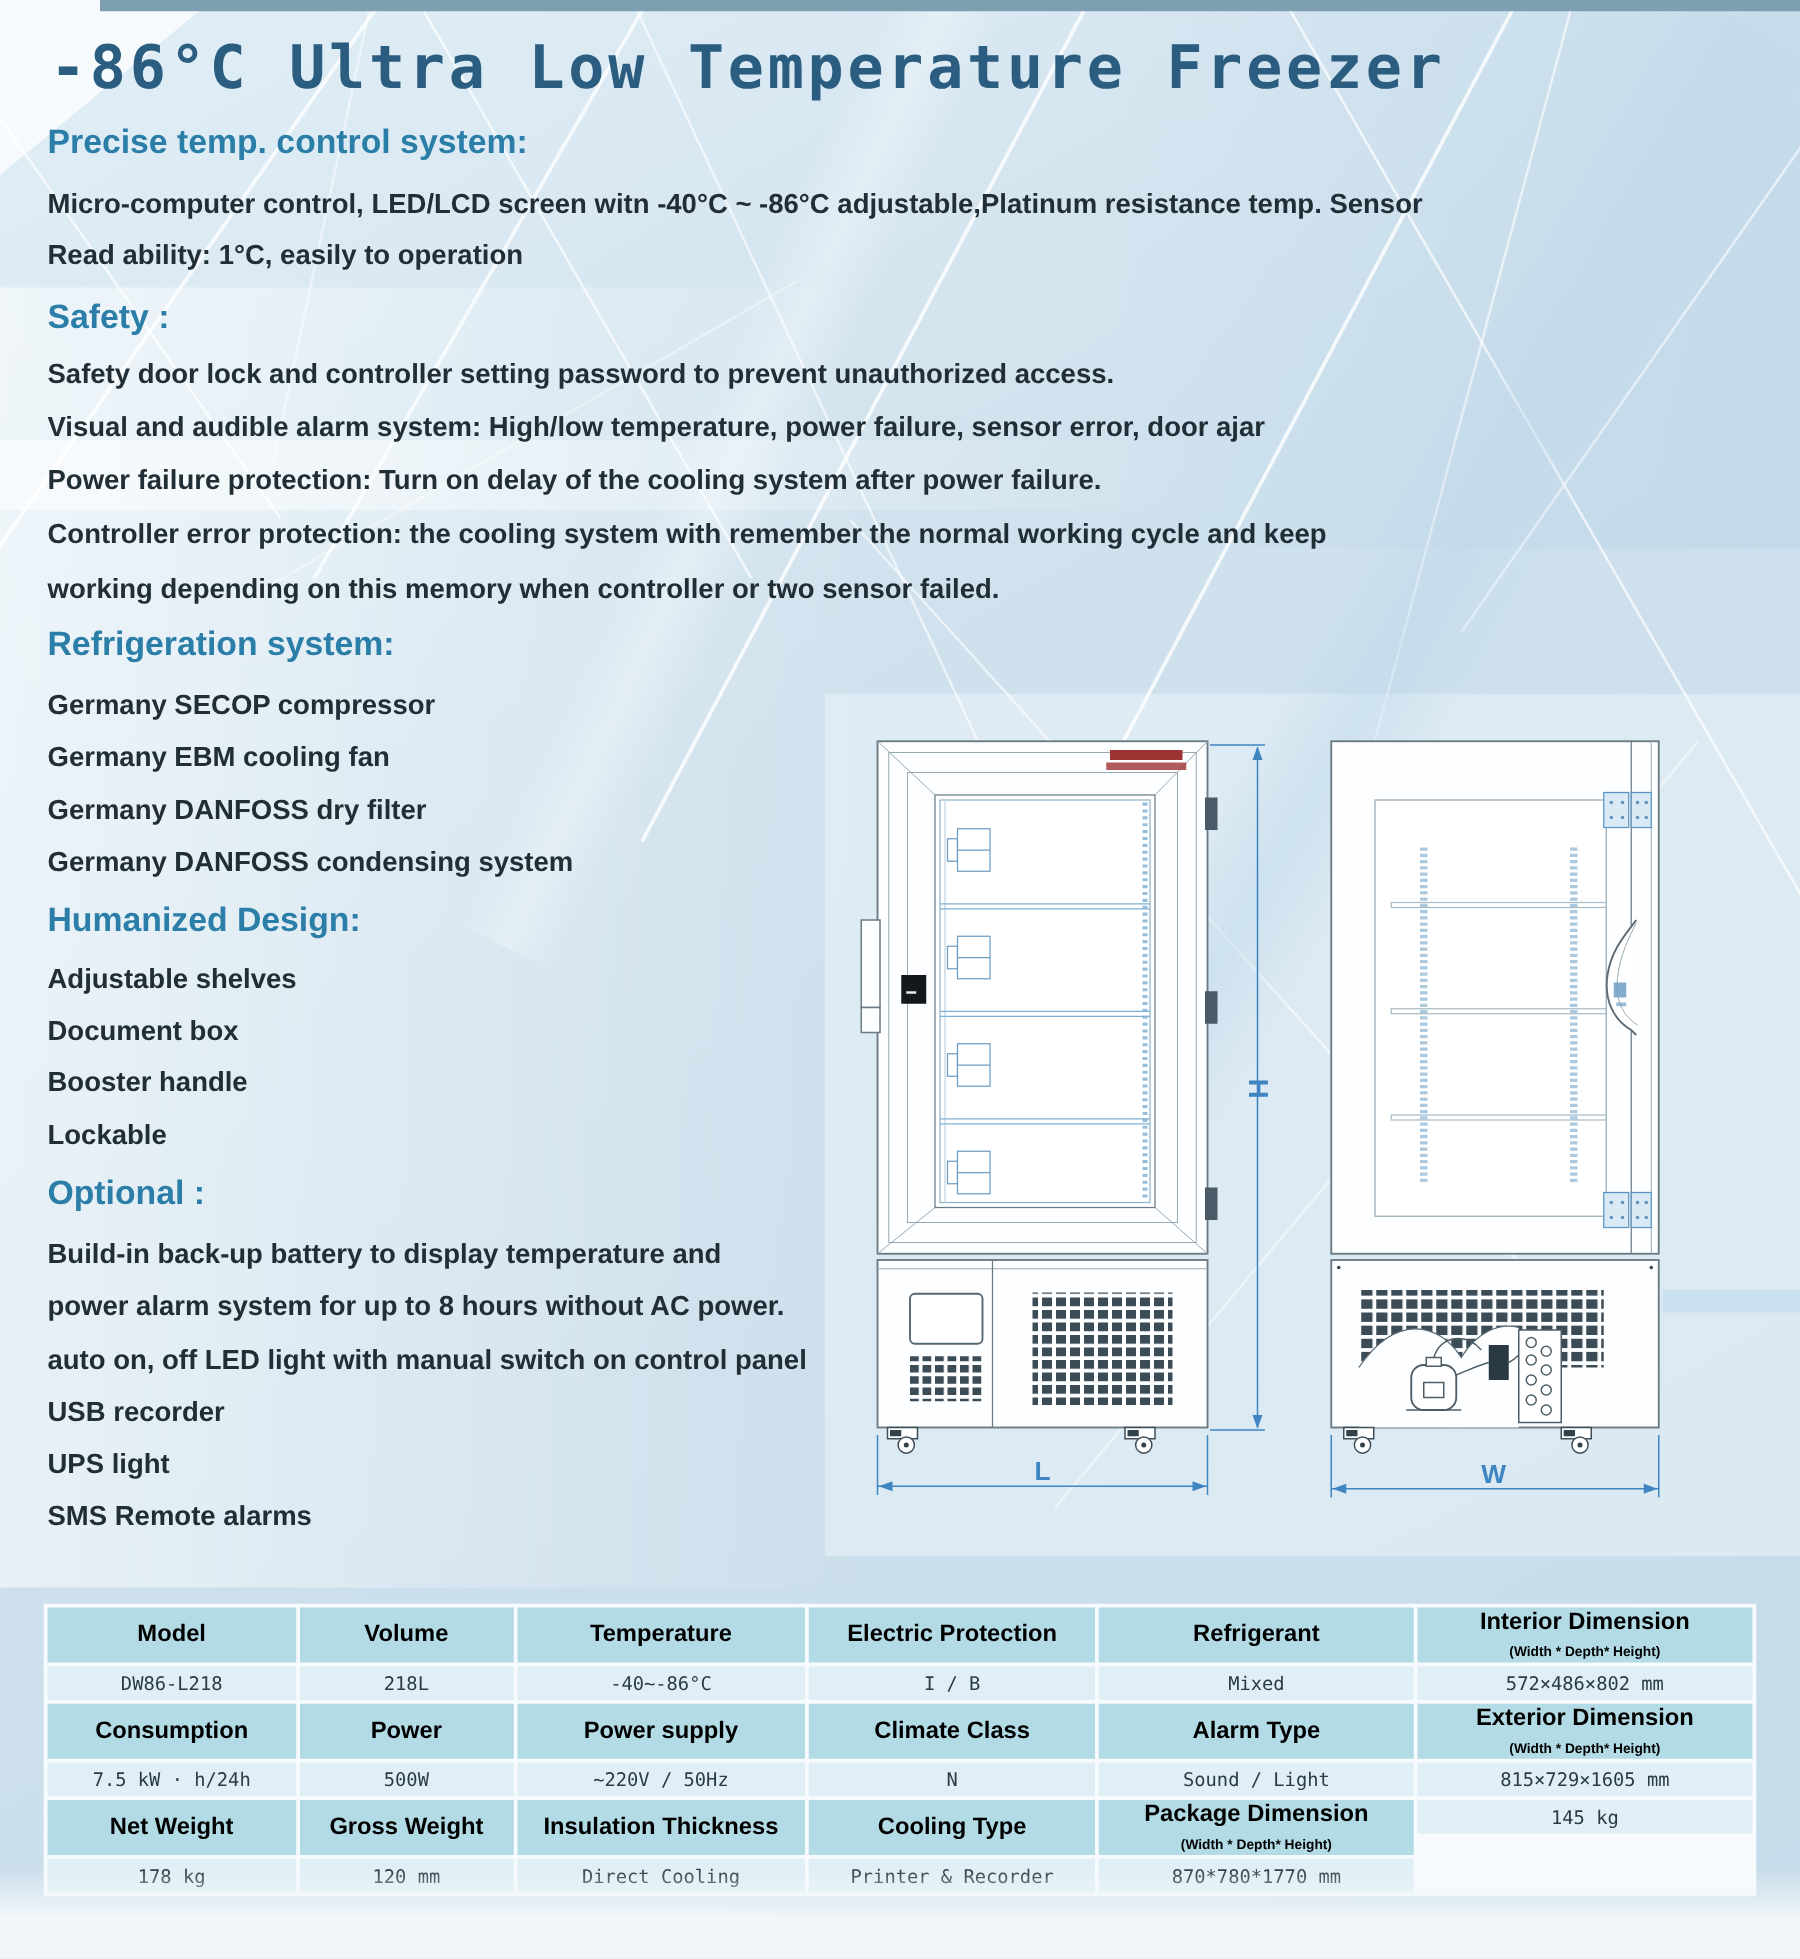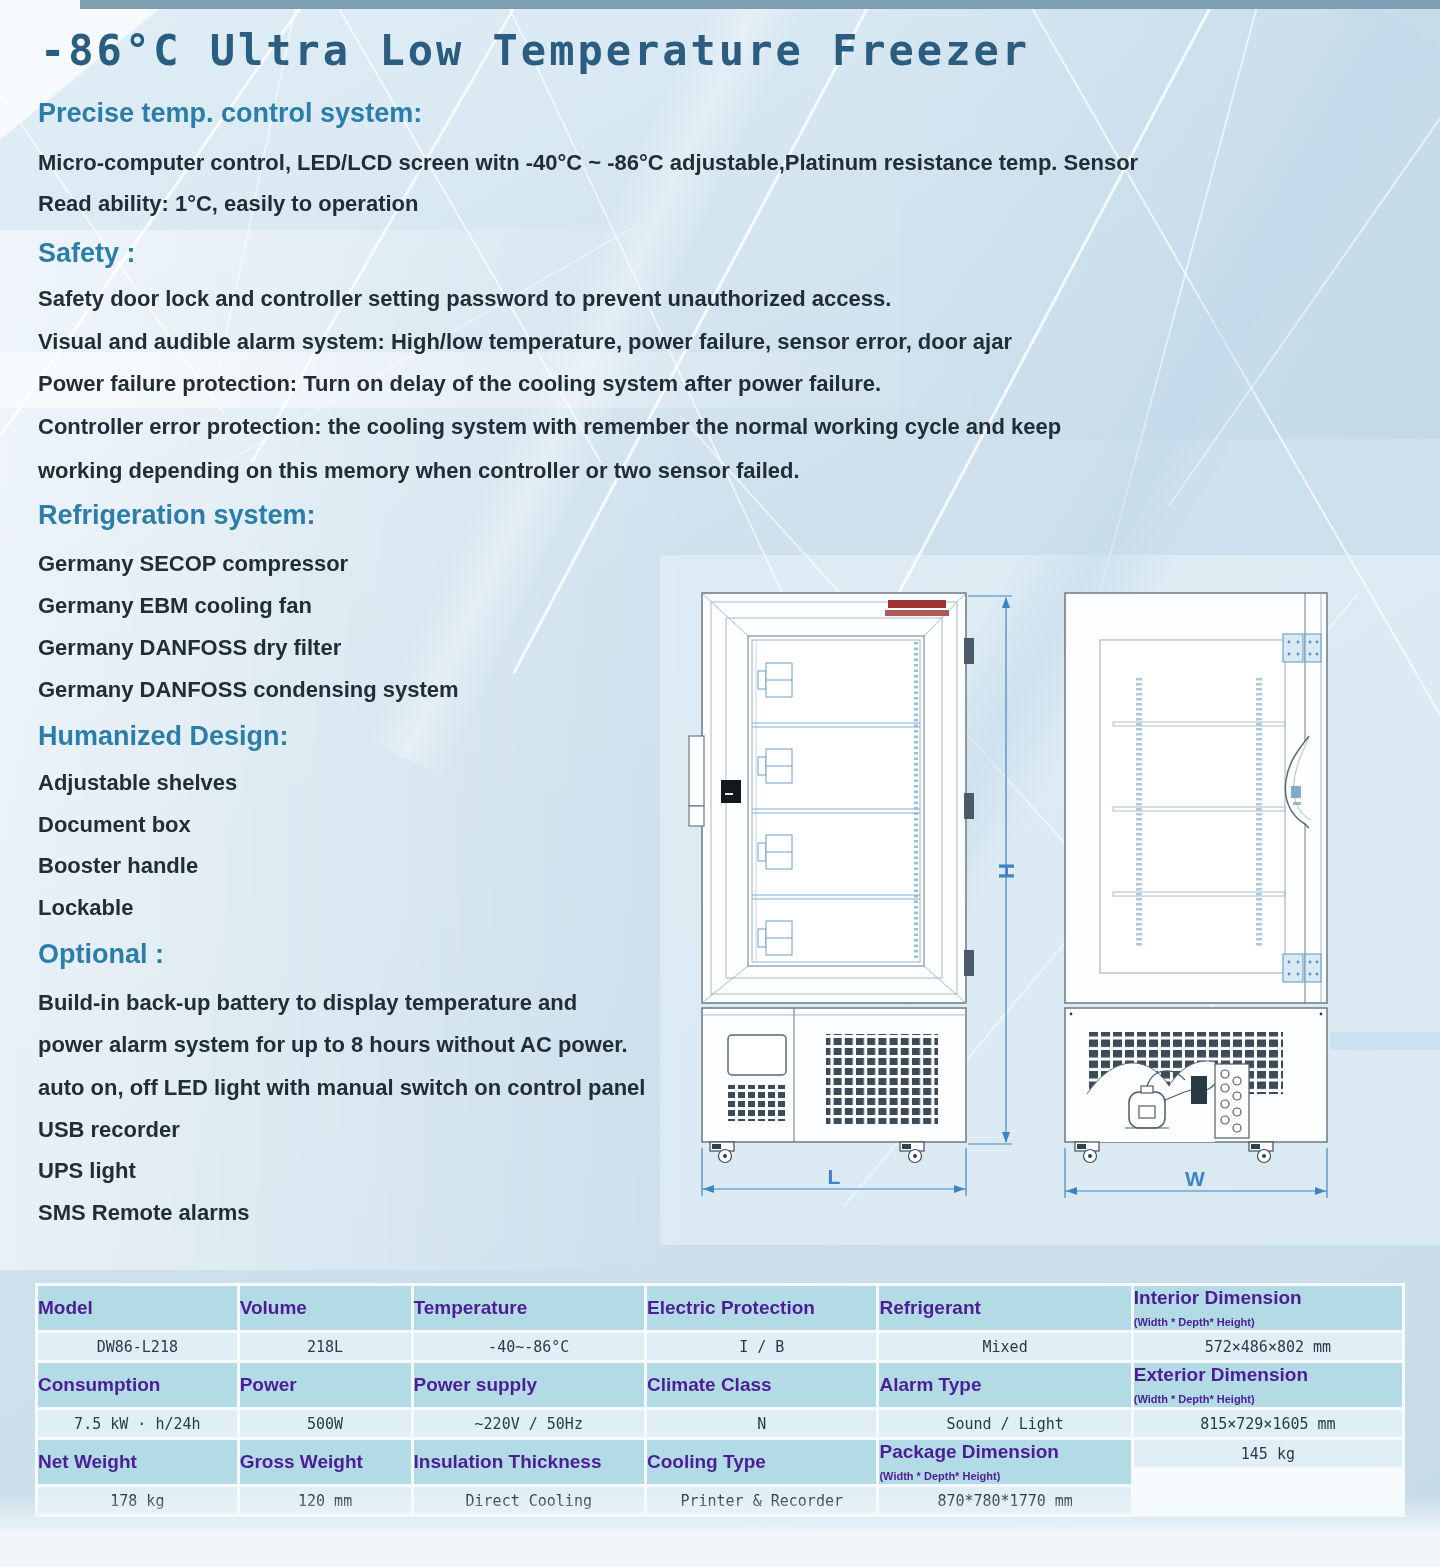--- a/index.html
+++ b/index.html
@@ -7,32 +7,32 @@
         font-family:"Liberation Sans", sans-serif;
         background:linear-gradient(150deg,#e1eef6 0%,#cfe1ed 40%,#c6dbe9 100%);}
   
   .bgl{position:absolute;background:#ffffff;}
   .patch{position:absolute;}
   .topstrip{position:absolute;left:80px;top:0;width:1360px;height:9px;background:#7e9fb2;}
   .topcorner{position:absolute;left:0;top:0;width:170px;height:140px;background:rgba(255,255,255,.75);
              clip-path:polygon(0 0,100% 0,0 100%);}
   
   .title{position:absolute;left:40px;top:26px;margin:0;
-         font-family:"DejaVu Sans Mono", monospace;font-size:42px;font-weight:bold;
+         font-family:"DejaVu Sans Mono", monospace;font-size:48px;font-weight:bold;
          letter-spacing:3px;color:#2a5d7f;white-space:nowrap;}
   .h{position:absolute;left:38px;font-size:27px;font-weight:bold;color:#2b7ea8;white-space:nowrap;}
   .t{position:absolute;left:38px;font-size:22px;font-weight:bold;color:#222e36;white-space:nowrap;}
   
   .diagram{position:absolute;}
   
   .spec{position:absolute;left:35px;top:1283px;width:1370px;box-sizing:border-box;
         background:#f7fbfd;padding:3px;display:grid;gap:3px;
         grid-template-columns:200fr 172fr 232fr 231fr 253fr 270fr;}
-  .hc{background:#b2dbe5;height:44px;display:flex;flex-direction:column;align-items:flex-start;
-      justify-content:center;font-weight:bold;font-size:19px;color:#4c1d95;line-height:1.1;}
+  .hc{background:#b2dbe5;height:44px;display:flex;flex-direction:column;align-items:center;
+      justify-content:center;font-weight:bold;font-size:19px;color:#000000;line-height:1.1;}
   .hc .sub{font-size:11px;margin-top:7px;}
   .vc{background:#e0eff5;height:27px;display:flex;align-items:center;justify-content:center;
       font-family:"DejaVu Sans Mono", monospace;font-size:15px;color:#2b3b45;white-space:nowrap;}
   .botfade{position:absolute;left:0;top:1495px;width:1440px;height:72px;
            background:linear-gradient(180deg,rgba(243,248,251,0),#f1f6fa 55%);}
 </style>
 </head>
 <body>
 
 <div class="page">

